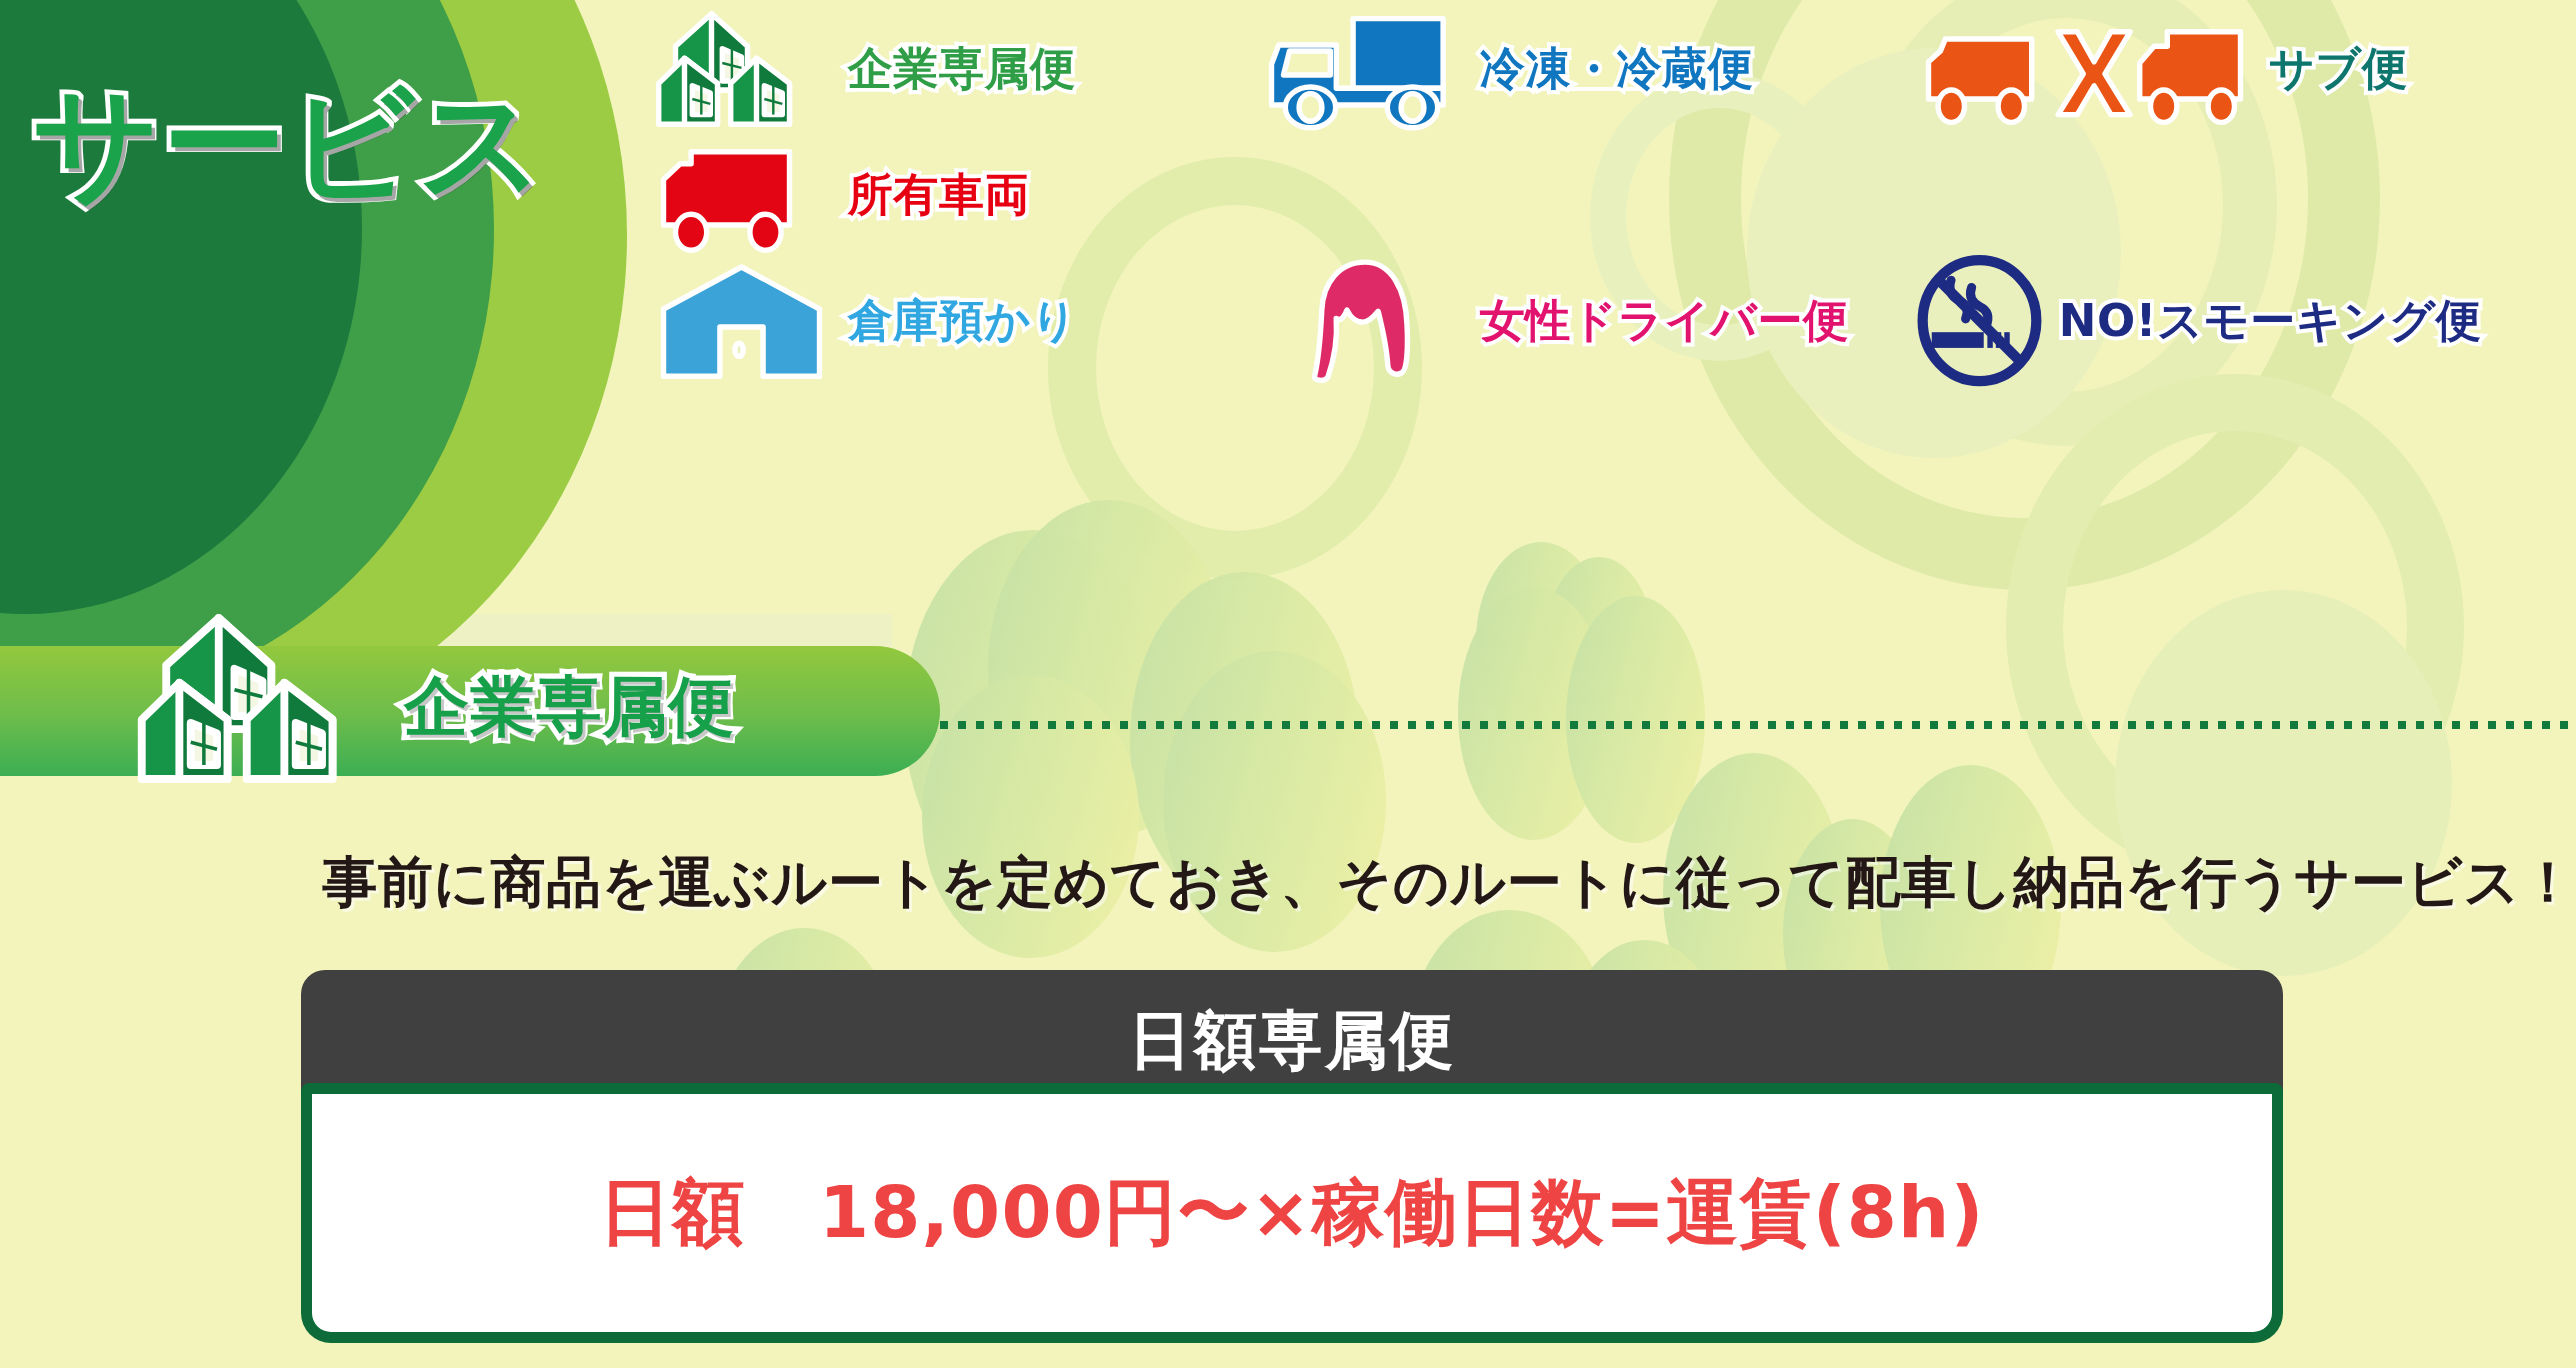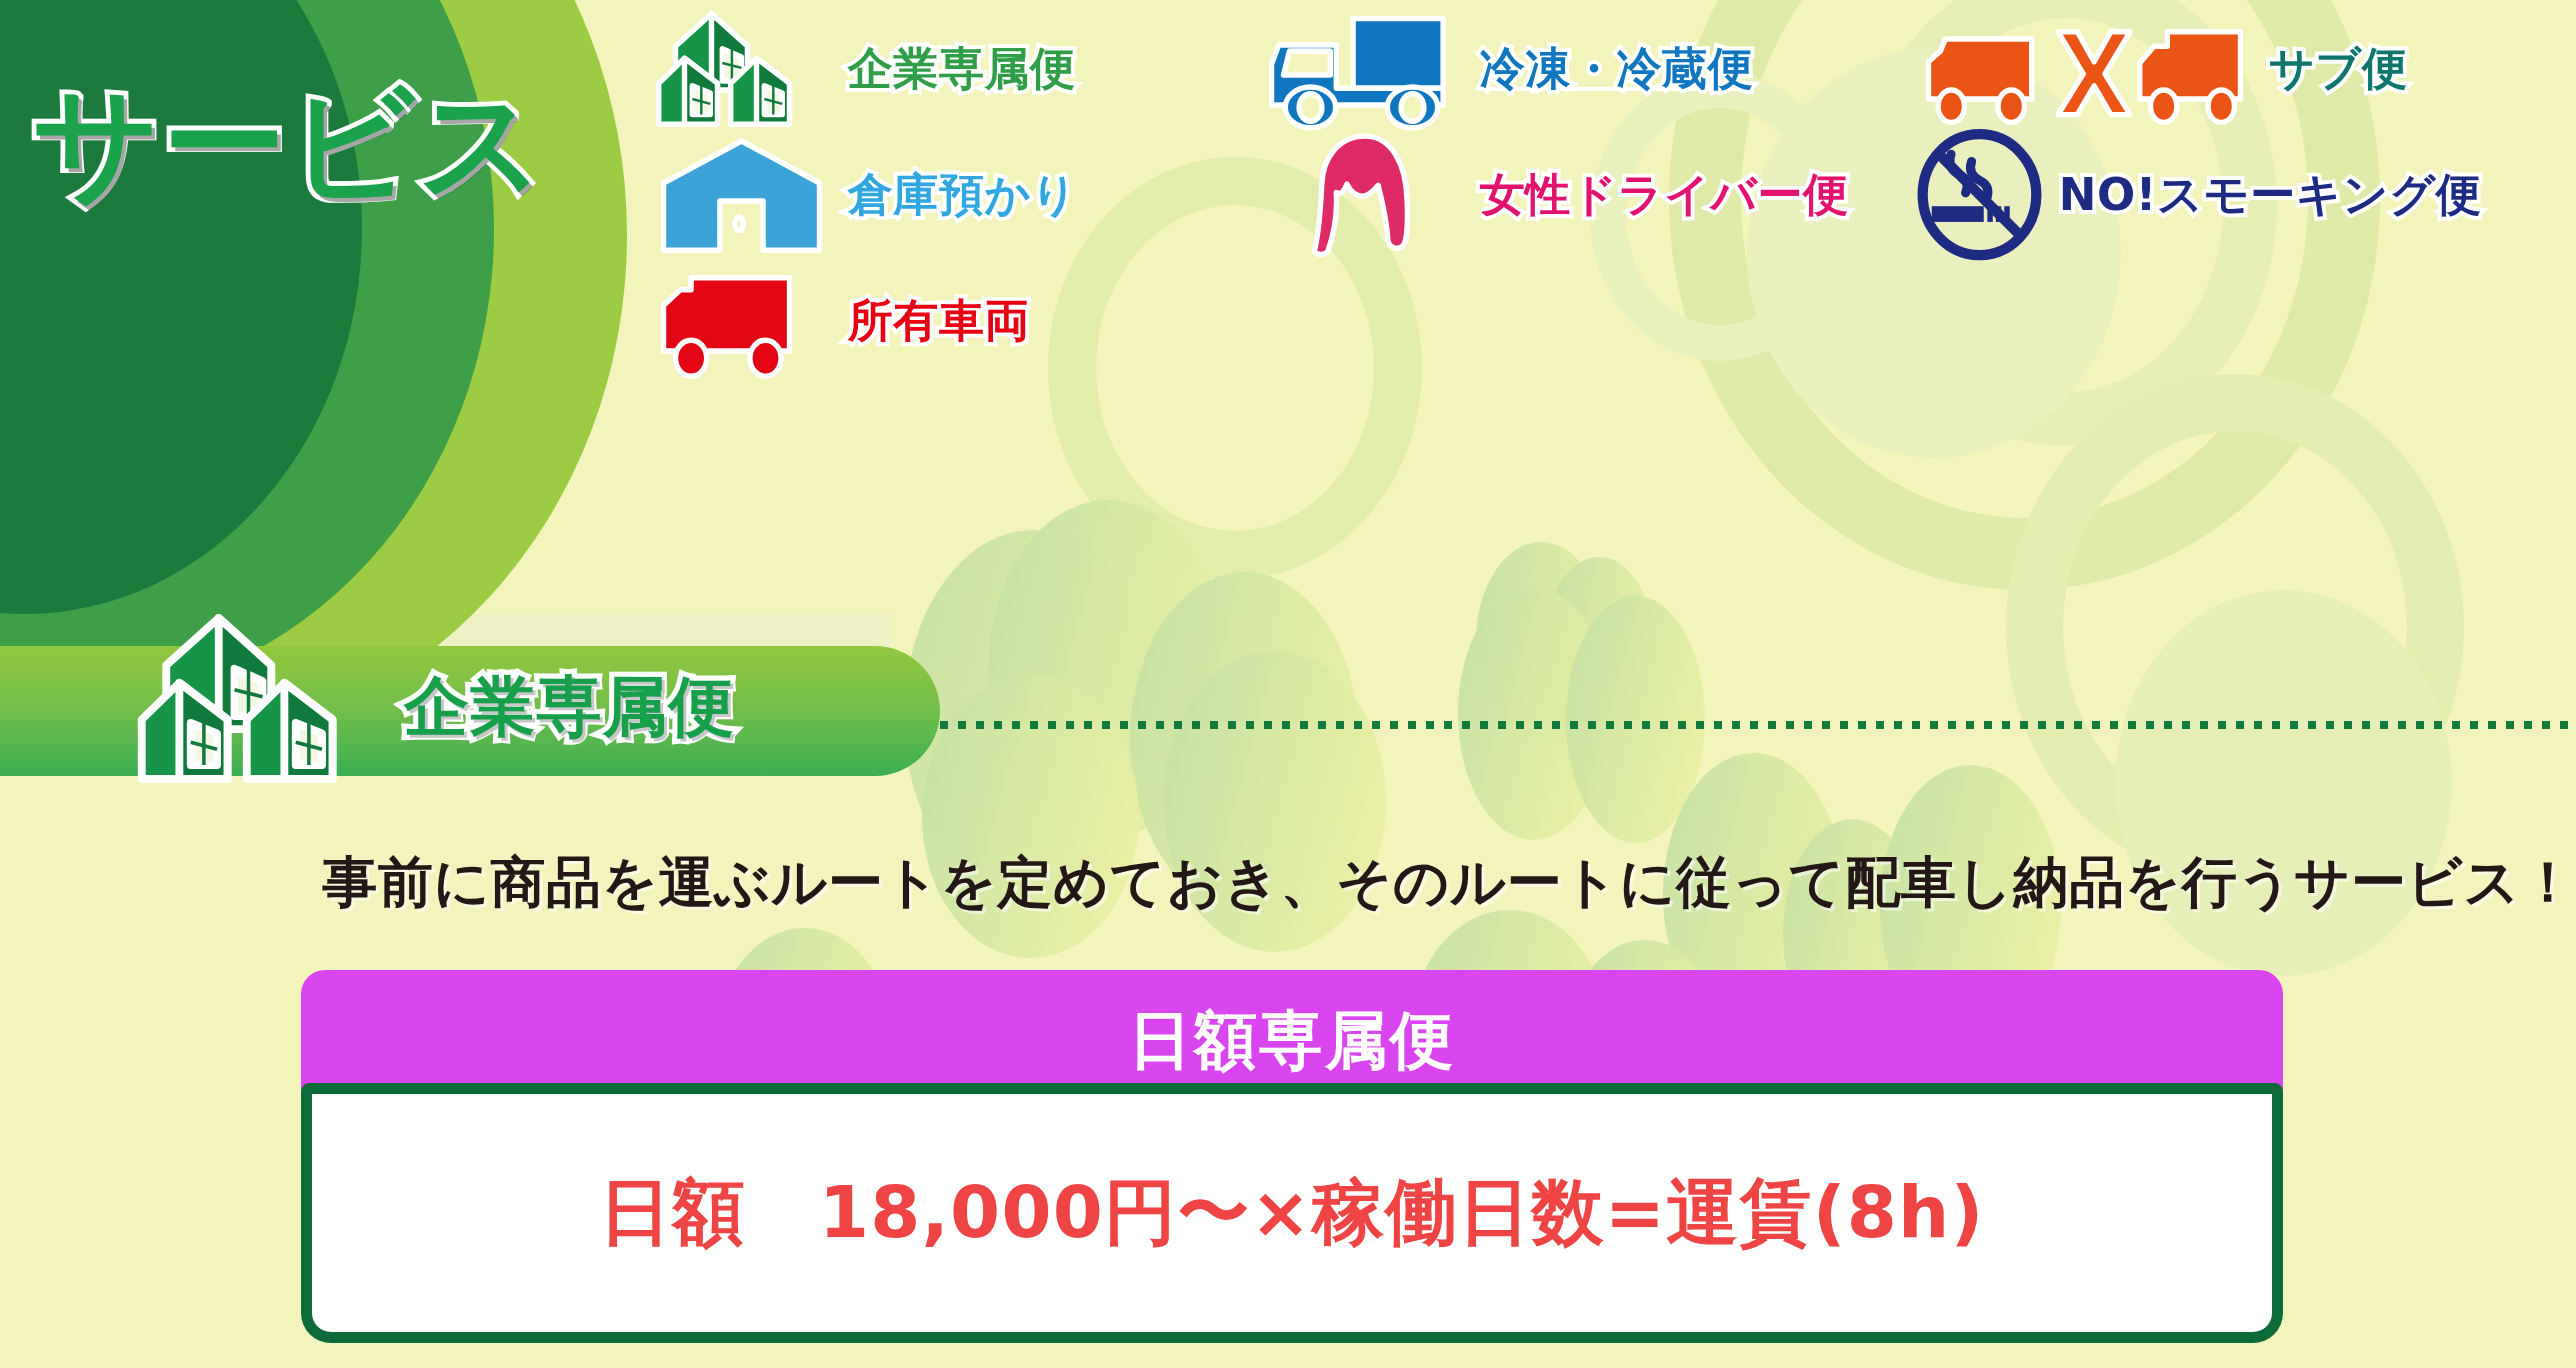--- a/index.html
+++ b/index.html
@@ -199,21 +199,21 @@
   .price-card {
     position: absolute;
     left: 301px; top: 970px;
     width: 1982px; height: 374px;
     z-index: 18;
   }
   .price-head {
     position: absolute;
     left: 0; top: 0;
     width: 1982px; height: 142px;
-    background: #d946ef;
+    background: #404040;
     border-radius: 24px 24px 0 0;
     display: flex; align-items: center; justify-content: center;
   }
   .price-head-text {
     color: #ffffff;
     font-size: 63px;
     font-weight: 700;
     letter-spacing: 2.4px;
   }
   .price-body {
@@ -334,20 +334,35 @@
               <path d="M418 28 L540 28 L540 140 L372 140 L372 80 L396 52 L418 52 Z" fill="#ea5415"></path>
               <ellipse cx="412" cy="152" rx="22" ry="27" fill="#ea5415"></ellipse>
               <ellipse cx="508" cy="152" rx="22" ry="27" fill="#ea5415"></ellipse>
             </g>
           </svg>
         </div>
         <div class="slabel lbl-orange">サブ便</div>
       </div>
     </div>
 
+    <div class="srow srow-3">
+      <div class="scell" style="width:614px;">
+        <div class="sicon">
+          <svg width="181" height="108" viewBox="0 0 300 180">
+            <g stroke="#ffffff" stroke-width="9" stroke-linejoin="round">
+              <path d="M66 18 L230 18 L230 140 L20 140 L20 64 L48 38 L66 38 Z" fill="#e30513"></path>
+              <ellipse cx="66" cy="152" rx="26" ry="30" fill="#e30513"></ellipse>
+              <ellipse cx="190" cy="152" rx="26" ry="30" fill="#e30513"></ellipse>
+            </g>
+          </svg>
+        </div>
+        <div class="slabel lbl-red">所有車両</div>
+      </div>
+    </div>
+
     <div class="srow srow-2">
 
       <div class="scell" style="width:614px;">
         <div class="sicon">
           <svg width="181" height="120" viewBox="0 0 300 200">
             <g stroke="#ffffff" stroke-width="9" stroke-linejoin="round">
               <path d="M150 10 L280 80 L280 192 L186 192 L186 110 L114 110 L114 192 L20 192 L20 80 Z" fill="#3ba3d8"></path>
               <ellipse cx="146" cy="148" rx="7" ry="11" fill="#e9f0bd"></ellipse>
             </g>
           </svg>
@@ -386,35 +401,20 @@
               <rect x="118" y="126" width="9" height="26" fill="#1e2b82" stroke="none"></rect>
               <rect x="132" y="126" width="9" height="26" fill="#1e2b82" stroke="none"></rect>
               <rect x="146" y="126" width="9" height="26" fill="#1e2b82" stroke="none"></rect>
               <path d="M58 40 C 52 58, 60 68, 72 74 C 84 80, 88 90, 82 104" fill="none" stroke="#1e2b82" stroke-width="15" stroke-linecap="round"></path>
               <path d="M92 52 C 86 68, 94 78, 106 84 C 118 90, 122 100, 116 116" fill="none" stroke="#1e2b82" stroke-width="15" stroke-linecap="round"></path>
               <line x1="34" y1="36" x2="176" y2="178" stroke="#1e2b82" stroke-width="17"></line>
             </g>
           </svg>
         </div>
         <div class="slabel lbl-navy">NO!スモーキング便</div>
-      </div>
-    </div>
-
-    <div class="srow srow-3">
-      <div class="scell" style="width:614px;">
-        <div class="sicon">
-          <svg width="181" height="108" viewBox="0 0 300 180">
-            <g stroke="#ffffff" stroke-width="9" stroke-linejoin="round">
-              <path d="M66 18 L230 18 L230 140 L20 140 L20 64 L48 38 L66 38 Z" fill="#e30513"></path>
-              <ellipse cx="66" cy="152" rx="26" ry="30" fill="#e30513"></ellipse>
-              <ellipse cx="190" cy="152" rx="26" ry="30" fill="#e30513"></ellipse>
-            </g>
-          </svg>
-        </div>
-        <div class="slabel lbl-red">所有車両</div>
       </div>
     </div>
   </div>
 
   <div class="banner"></div>
   <div class="dotline"></div>
 
   <div class="banner-buildings">
     <svg width="265" height="175" viewBox="0 0 300 200">
       <g stroke="#ffffff" stroke-width="9" stroke-linejoin="round">

